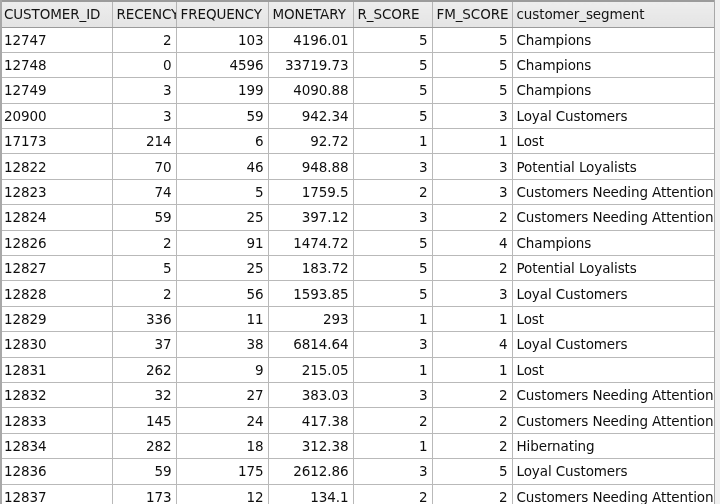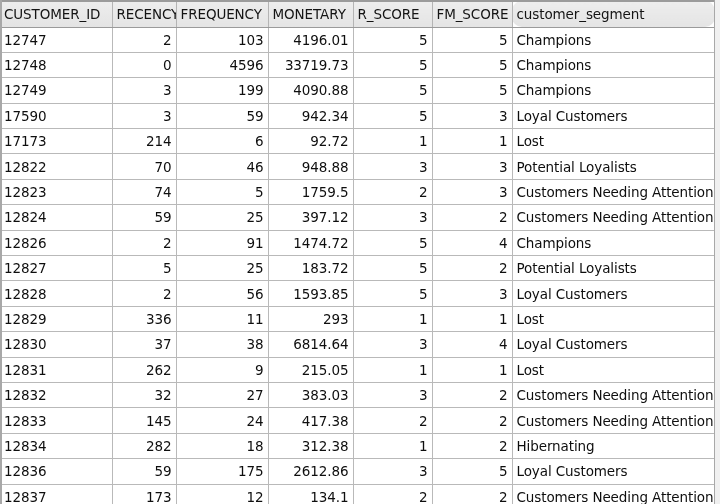--- a/index.html
+++ b/index.html
@@ -51,21 +51,20 @@
     font-weight: normal;
     color: #141414;
     text-align: left;
     white-space: nowrap;
     overflow: hidden;
     box-sizing: border-box;
     letter-spacing: -0.1px;
   }
   thead tr.header-row th:last-child {
     border-right: 1px solid #9a9a9a;
-    border-radius: 10px;
   }
 
   
   tbody tr.data-row td {
     height: 25.4px;
     border-right: 1px solid #b9b9b9;
     border-bottom: 1px solid #b9b9b9;
     padding: 0 4px;
     font-size: 13.5px;
     color: #0e0e0e;
@@ -155,21 +154,21 @@
         <tr class="data-row">
           <td class="txt">12749</td>
           <td class="num">3</td>
           <td class="num">199</td>
           <td class="num">4090.88</td>
           <td class="num">5</td>
           <td class="num">5</td>
           <td class="txt">Champions</td>
         </tr>
         <tr class="data-row">
-          <td class="txt">17590</td>
+          <td class="txt">20900</td>
           <td class="num">3</td>
           <td class="num">59</td>
           <td class="num">942.34</td>
           <td class="num">5</td>
           <td class="num">3</td>
           <td class="txt">Loyal Customers</td>
         </tr>
         <tr class="data-row">
           <td class="txt">17173</td>
           <td class="num">214</td>

